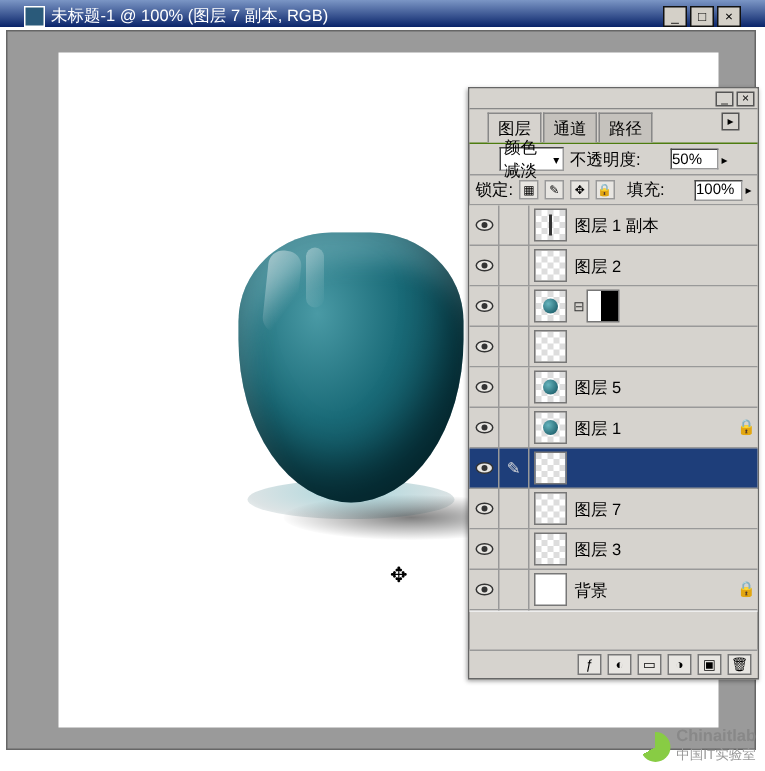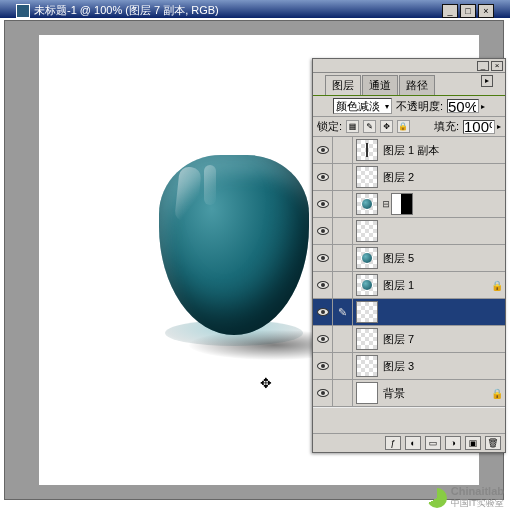--- a/index.html
+++ b/index.html
@@ -23,21 +23,21 @@
 .paneltop .pmx { margin-left:auto; display:flex; gap:2px; }
 .paneltop .pb { width:12px; height:10px; border:1px solid #555; background:#d6d3ce; font-size:8px; line-height:8px; text-align:center; }
 .tabs { display: flex; background: #d6d3ce; padding: 2px 12px 0; }
 .tab { padding: 2px 6px; border: 1px solid #888; border-bottom: none; margin-right: 1px; background: #c5c2bd; font-size: 11px; }
 .tab.active { background: #d6d3ce; }
 .tabs .menu { margin-left:auto; width:12px; height:12px; border:1px solid #555; font-size:8px; text-align:center; line-height:10px; }
 .panelrow { display: flex; align-items: center; padding: 2px 20px; gap: 4px; border-top: 1px solid #4d7c0f; border-bottom: 1px solid #999; }
 .dropdown { flex: 1; border: 1px inset #999; background: #fff; padding: 0 2px; display: flex; align-items: center; justify-content: space-between; height: 16px; }
 .droparrow { font-size: 8px; }
 .pct { display: flex; align-items: center; gap: 2px; }
-.pct input { width: 32px; height: 14px; border: 1px inset #999; font-size: 15px; text-align: left; padding-right: 2px; }
+.pct input { width: 32px; height: 14px; border: 1px inset #999; font-size: 10px; text-align: left; padding-right: 2px; margin-left: 16px; }
 .lockrow { display: flex; align-items: center; padding: 2px 4px; gap: 4px; border-bottom: 1px solid #999; }
 .lockic { width: 13px; height: 13px; border: 1px solid #999; background: #e8e6e2; font-size: 8px; display:flex; align-items:center; justify-content:center; }
 .layers { background: #d6d3ce; }
 .layer { display: flex; align-items: center; height: 27px; border-bottom: 1px solid #999; background: #d6d3ce; }
 .layer.sel { background: #1e3e7a; color: #fff; }
 .eye { width: 20px; height: 27px; border-right: 1px solid #999; display: flex; align-items: center; justify-content: center; }
 .eyeic { width: 12px; height: 8px; border: 1px solid #333; border-radius: 50%; position: relative; background: #e8e6e2; }
 .eyeic::after { content:""; position:absolute; left:3px; top:1px; width:4px; height:4px; background:#333; border-radius:50%; }
 .link { width: 20px; height: 27px; border-right: 1px solid #999; display: flex; align-items: center; justify-content: center; }
 .thumb { width: 22px; height: 22px; margin: 0 3px; border: 1px solid #777; background: repeating-conic-gradient(#fff 0 25%, #ddd 0 50%) 0 0/8px 8px; display:flex; align-items:center; justify-content:center; position:relative; }

